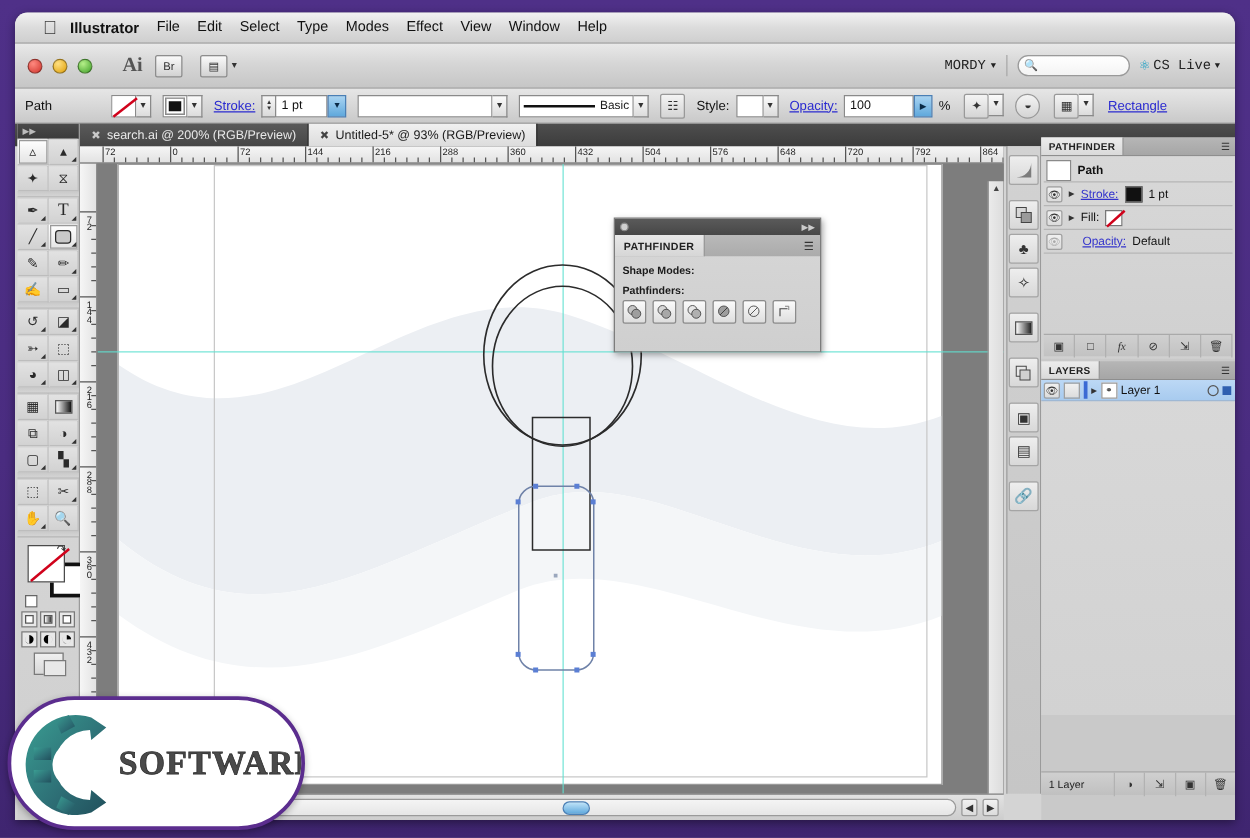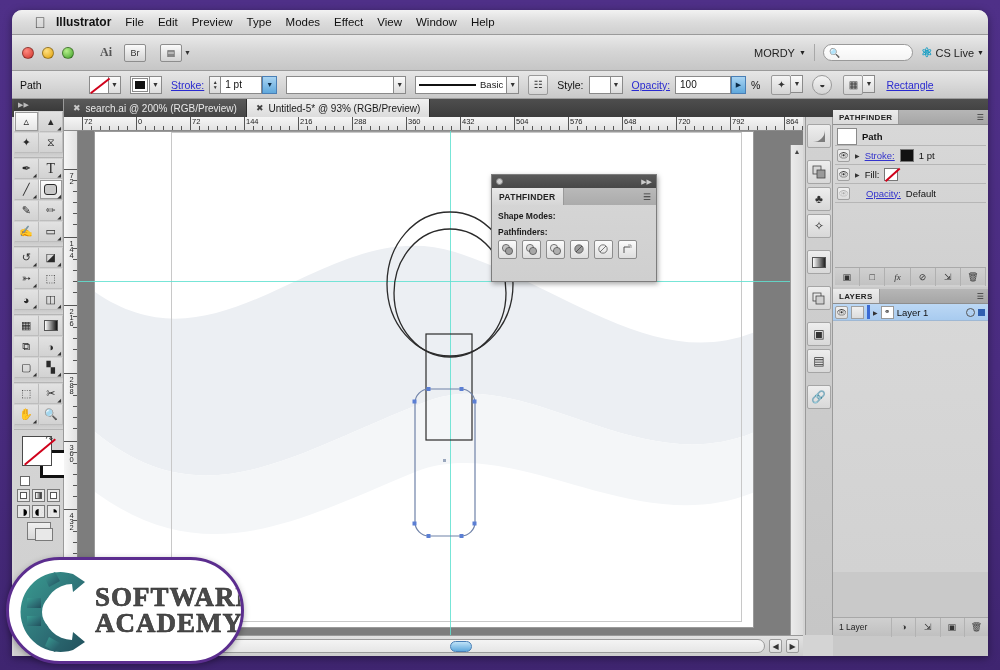--- a/index.html
+++ b/index.html
@@ -35,37 +35,37 @@
     padding-left: 6px;
     font-size: 11.5px; color: #111;
   }
   .apple-logo {
     width: 16px; height: 17px; margin: 0 8px 0 14px;
     display: flex; align-items: center; justify-content: center;
     color: #3a3a3a; font-size: 15px; line-height: 1;
   }
   .menubar .app-name { font-weight: bold; margin-right: 14px; font-size: 12px;}
   .menubar .mi { margin-right: 14px; cursor: default; }
-  .menubar-right { margin-left: auto; display: flex; align-items:center; padding-right: 4px;}
+  .menubar-right { margin-left: auto; display: flex; align-items:center; padding-right: 12px; font-family: Liberation Mono, monospace;}
 
   
   .appbar {
     position: absolute; left: 0; top: 25px; width: 976px; height: 36px;
     background: linear-gradient(180deg,#e9e9e9 0%, #d6d6d6 45%, #c6c6c6 100%);
     border-bottom: 1px solid #9a9a9a;
     display: flex; align-items: center; padding-left: 10px; gap: 8px;
   }
   .tl { width: 12px; height: 12px; border-radius: 50%; border: 1px solid rgba(0,0,0,.35); }
   .tl.red { background: radial-gradient(circle at 35% 30%, #ff8a80, #d0342c); }
   .tl.yellow { background: radial-gradient(circle at 35% 30%, #ffe082, #e0a008); }
   .tl.green { background: radial-gradient(circle at 35% 30%, #b6f08a, #3f9f28); }
   .ai-badge {
     margin-left: 14px; width: 20px; height: 20px;
     display:flex;align-items:center;justify-content:center;
-    font-size: 12px; color:#555; font-weight:bold;
+    font-size: 16px; color:#555; font-weight:bold;
     font-family:"Liberation Serif", serif;
   }
   .sq-btn {
     width: 22px; height: 18px; border: 1px solid #8d8d8d; border-radius: 2px;
     background: linear-gradient(180deg,#fafafa,#d2d2d2);
     display: flex; align-items: center; justify-content: center;
     font-size: 9px; color: #333;
   }
   .arrange-btn { display:flex; align-items:center; gap:2px; margin-left:6px;}
   .mordy { font-size: 11px; color:#222; display:flex; align-items:center; gap:4px;}
@@ -411,21 +411,21 @@
 <div id="root">
   <div class="purple-bg"></div>
 
   <div class="app-window">
 
     <div class="menubar">
       <div class="apple-logo"></div>
       <div class="app-name">Illustrator</div>
       <div class="mi">File</div>
       <div class="mi">Edit</div>
-      <div class="mi">Preview</div>
+      <div class="mi">Select</div>
       <div class="mi">Type</div>
       <div class="mi">Modes</div>
       <div class="mi">Effect</div>
       <div class="mi">View</div>
       <div class="mi">Window</div>
       <div class="mi">Help</div>
     </div>
 
     <div class="appbar">
       <div class="tl red"></div>
@@ -995,17 +995,16 @@
       <path d="M58,12 L70,20 L58,30 L57,22 A28,28 0 1 0 57,78 L58,70 L70,80 L58,88
                A40,40 0 1 1 58,12 Z" fill="url(#gg)"></path>
       <path d="M12,36 L26,36 L26,46 L12,46 Z" fill="url(#gg)"></path>
       <path d="M12,54 L26,54 L26,64 L12,64 Z" fill="url(#gg)"></path>
       <path d="M30,16 L40,10 L45,19 L34,25 Z" fill="url(#gg)"></path>
       <path d="M30,84 L40,90 L45,81 L34,75 Z" fill="url(#gg)"></path>
       <circle cx="46" cy="50" r="19" fill="#ffffff"></circle>
     </svg>
     <div class="logo-text">
       <span>SOFTWARES</span>
-      <span>ACADEMY</span>
     </div>
   </div>
 
 </div>
 
 </body></html>

